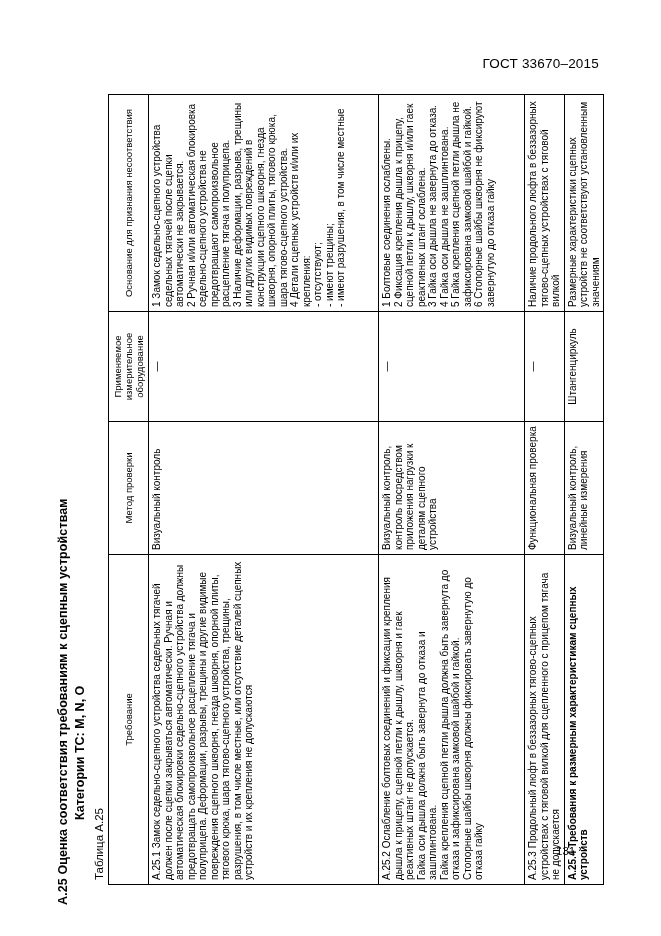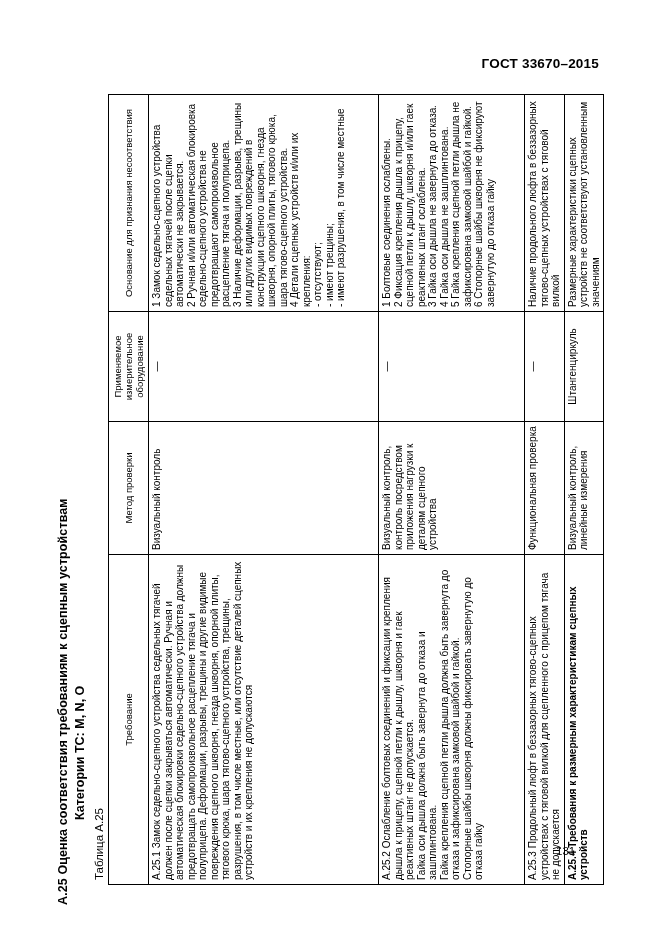--- a/index.html
+++ b/index.html
@@ -3,21 +3,21 @@
 <meta charset="utf-8">
 <style>
   html,body{margin:0;padding:0;}
   body{
     width:661px;height:936px;position:relative;overflow:hidden;
     background:#ffffff;color:#000;
     font-family:"Liberation Sans","DejaVu Sans",sans-serif;
   }
   .gost-code{
     position:absolute;top:56px;right:62px;
-    font-size:13.5px;font-weight:bold;letter-spacing:.2px;
+    font-size:13.5px;font-weight:normal;letter-spacing:.2px;
   }
   .page-number{
     position:absolute;left:556px;top:845px;
     font-size:11.5px;
   }
   
   .rotated{
     position:absolute;left:56px;top:930px;
     width:837px;height:523px;
     transform:rotate(-90deg);transform-origin:0 0;

